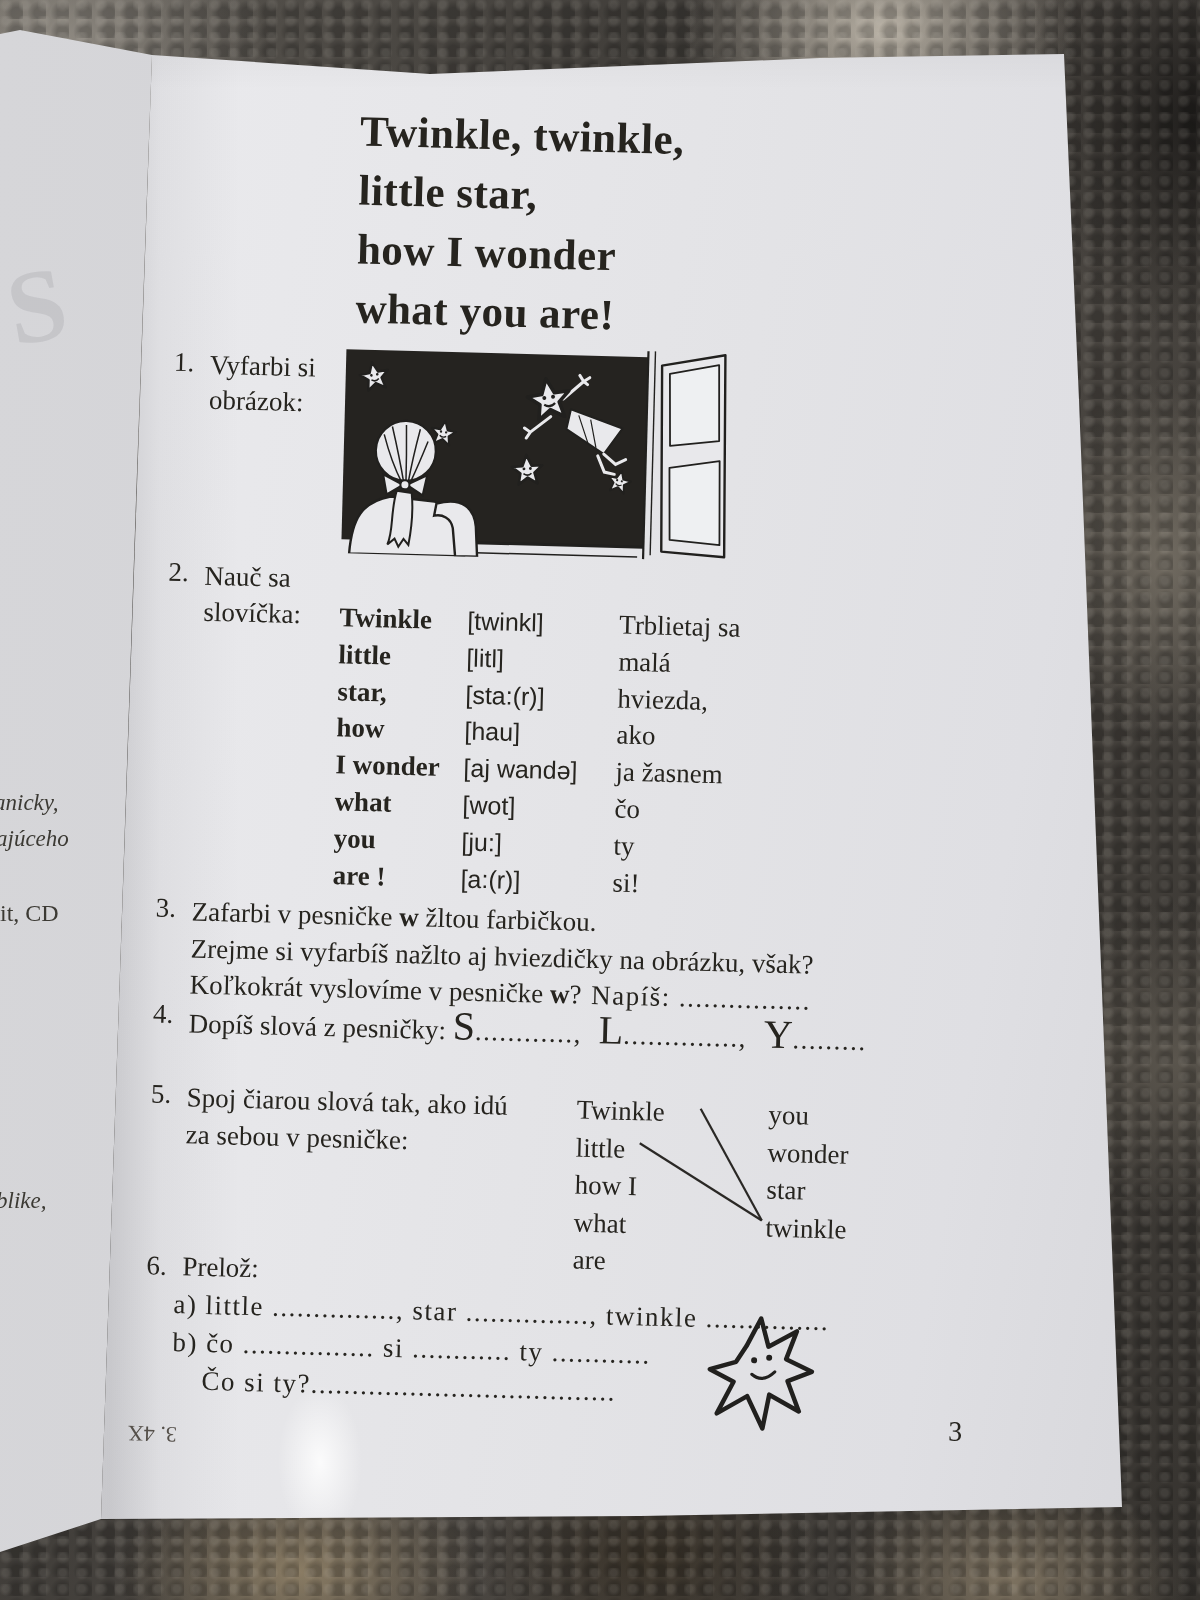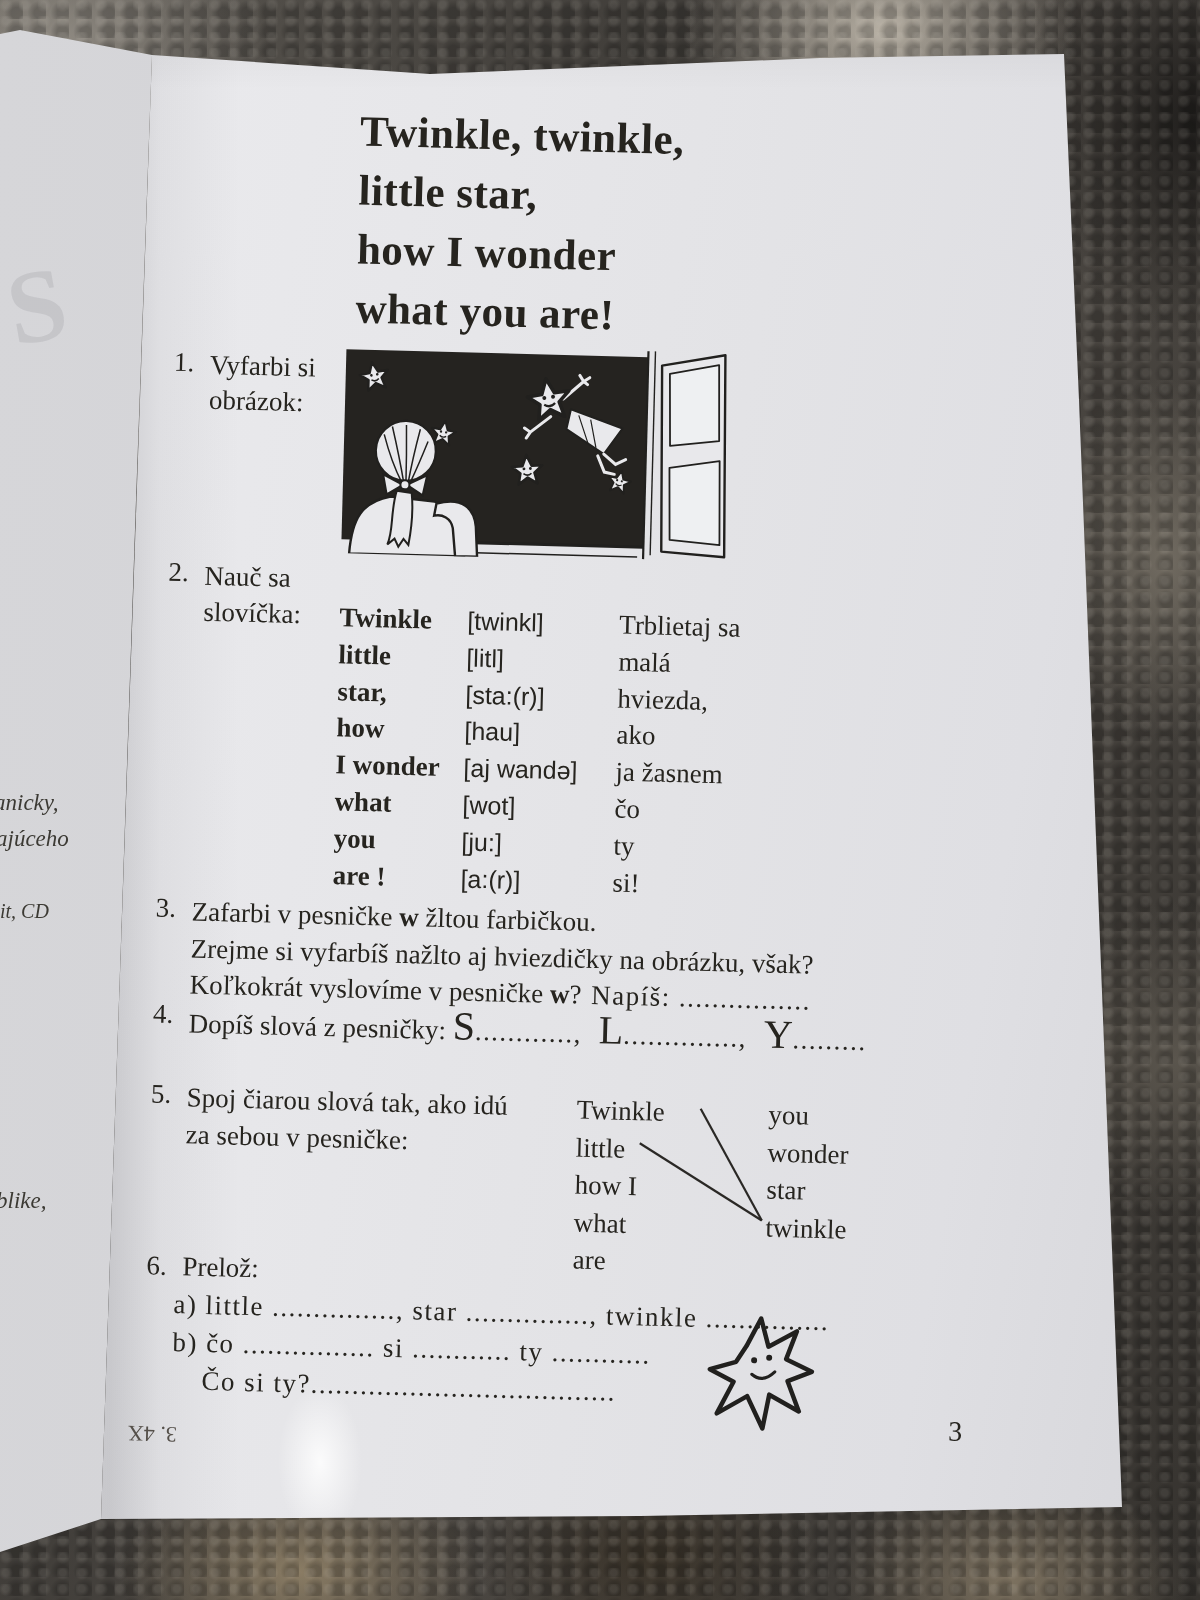--- a/index.html
+++ b/index.html
@@ -72,21 +72,21 @@
 <body>
 
 <div class="stage">
 
   <div class="carpet"></div>
 
   <div class="left-page">
     <span class="ghost-letter">S</span>
     <span class="frag i" style="left:-6px;top:790px;">anicky,</span>
     <span class="frag i" style="left:-4px;top:826px;">ajúceho</span>
-    <span class="frag" style="left:0px;top:900px;font-size:20px;font-style:italic;">it, CD</span>
+    <span class="frag" style="left:0px;top:900px;font-size:24px;">it, CD</span>
     <span class="frag i" style="left:-4px;top:1188px;">blike,</span>
   </div>
 
   <div class="page"></div>
 
   <div class="content">
 
     <div class="abs title">
       <div>Twinkle, twinkle,</div>
       <div>little star,</div>

